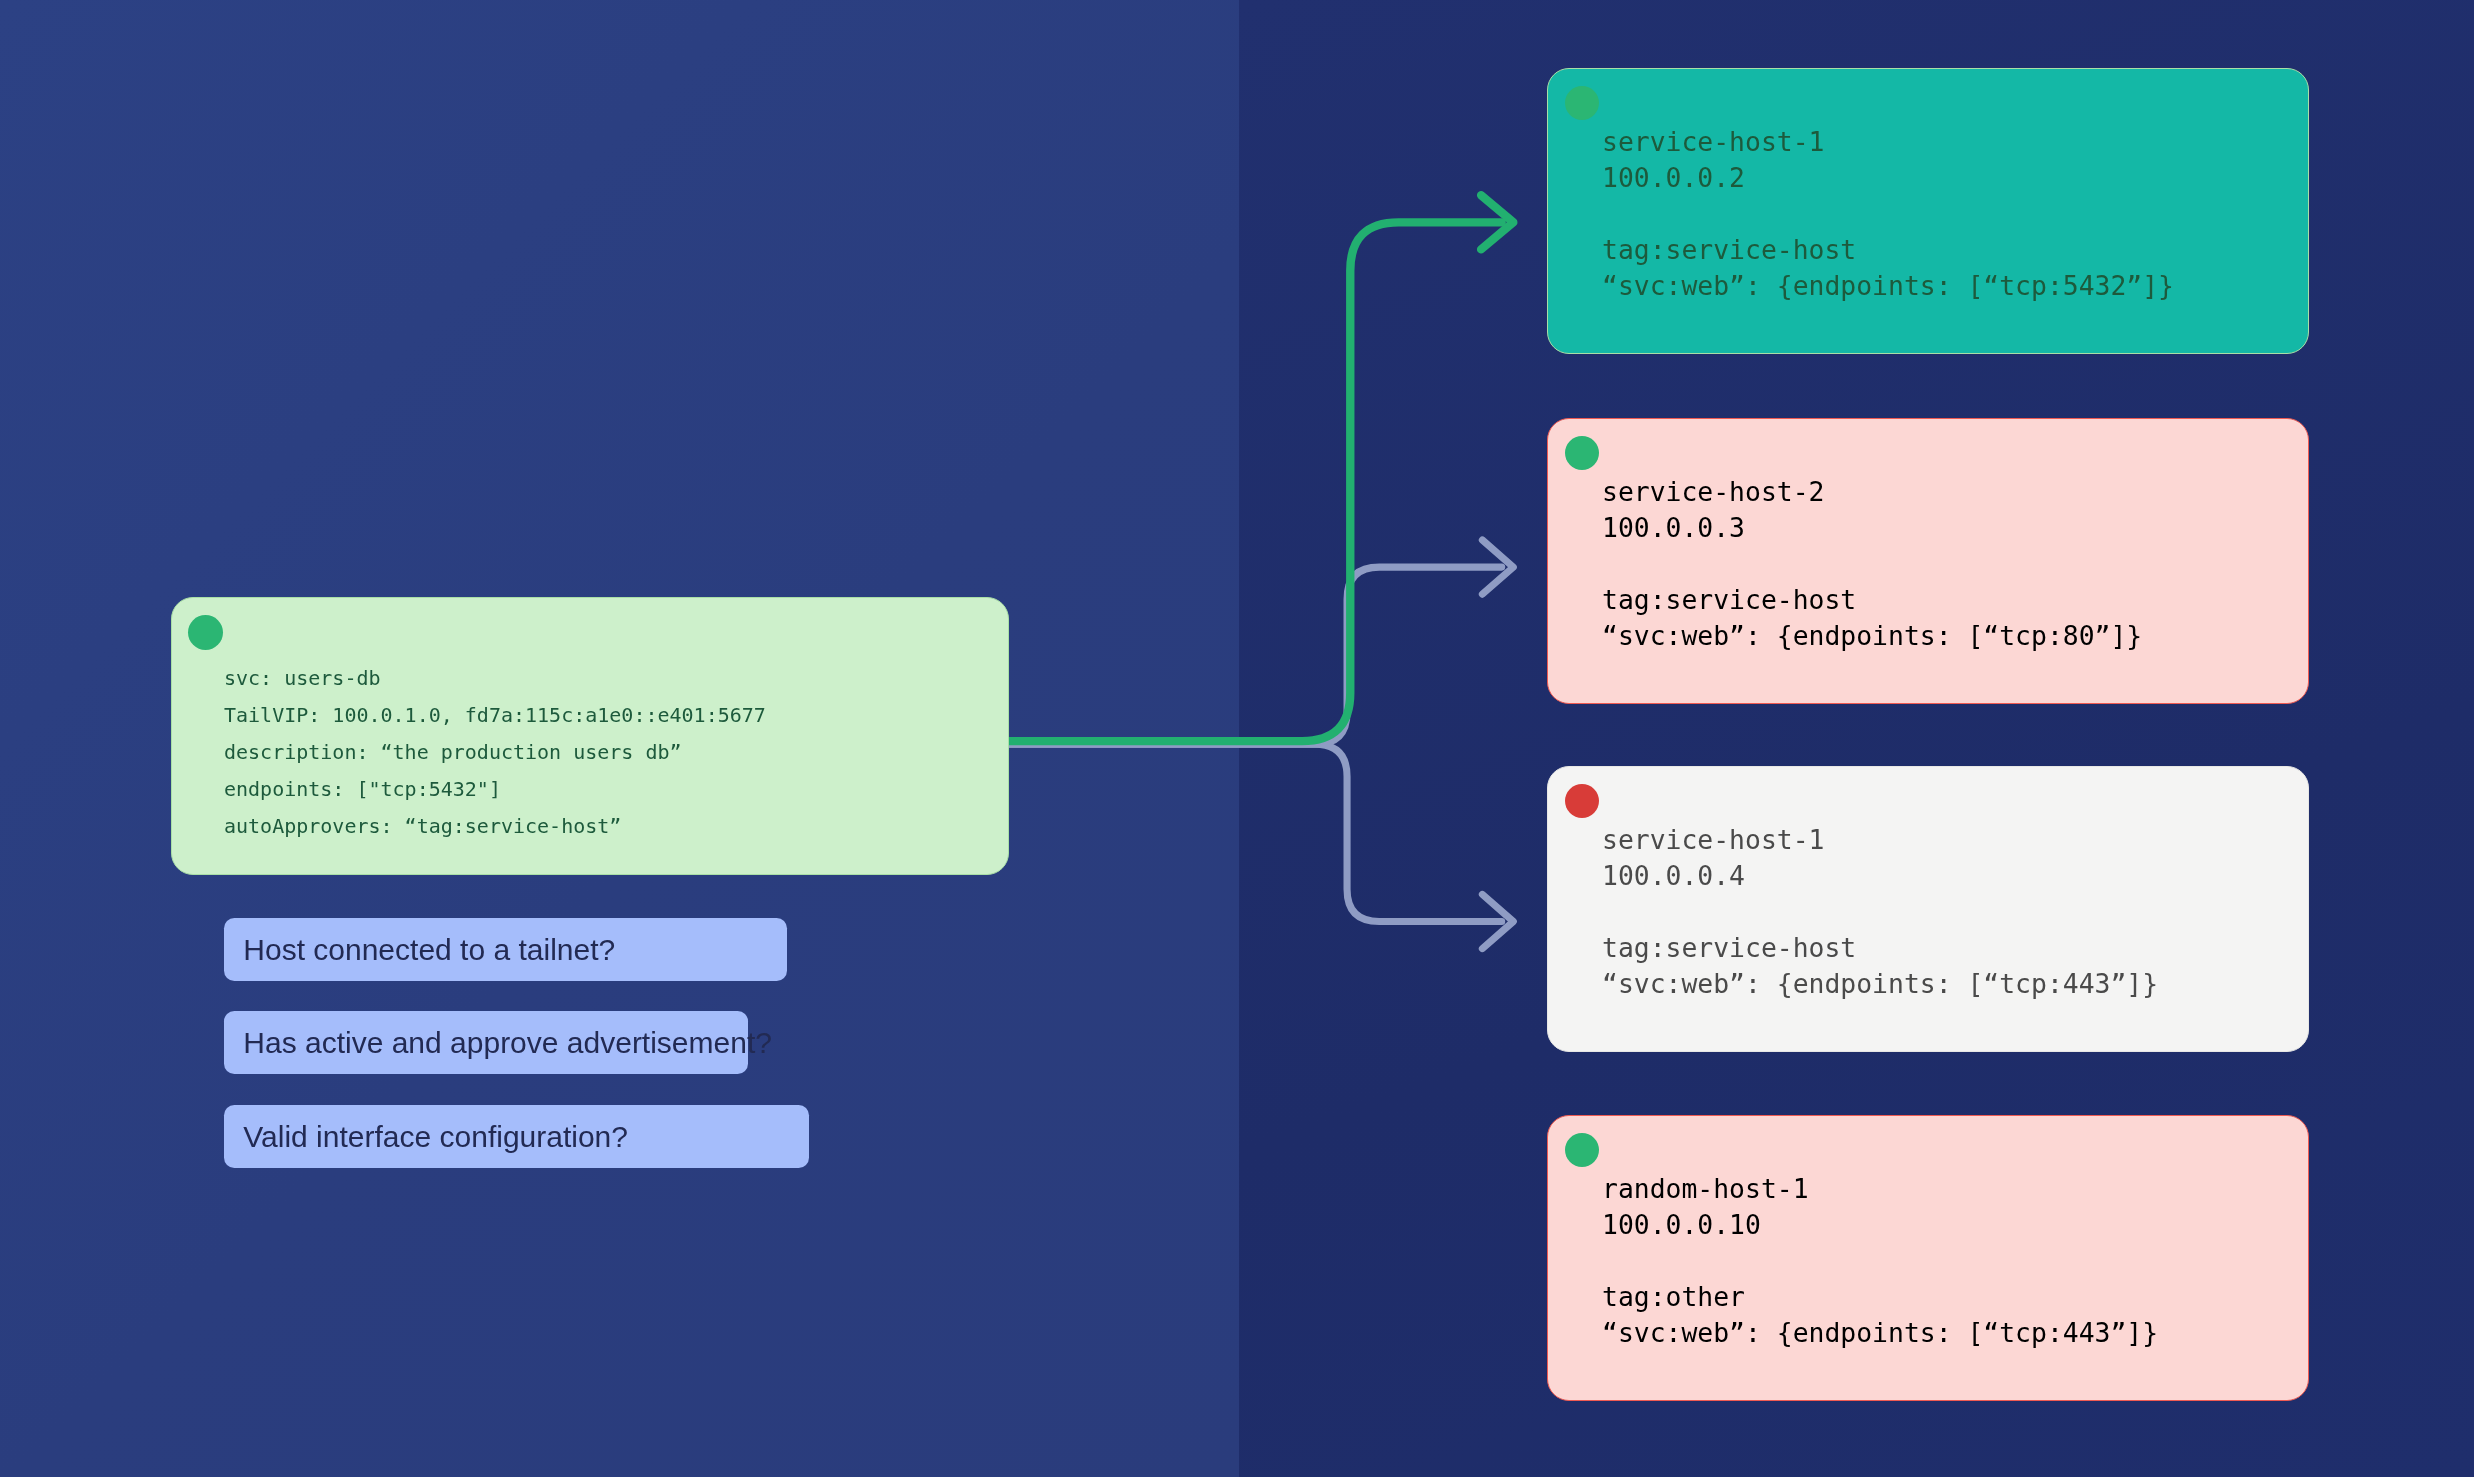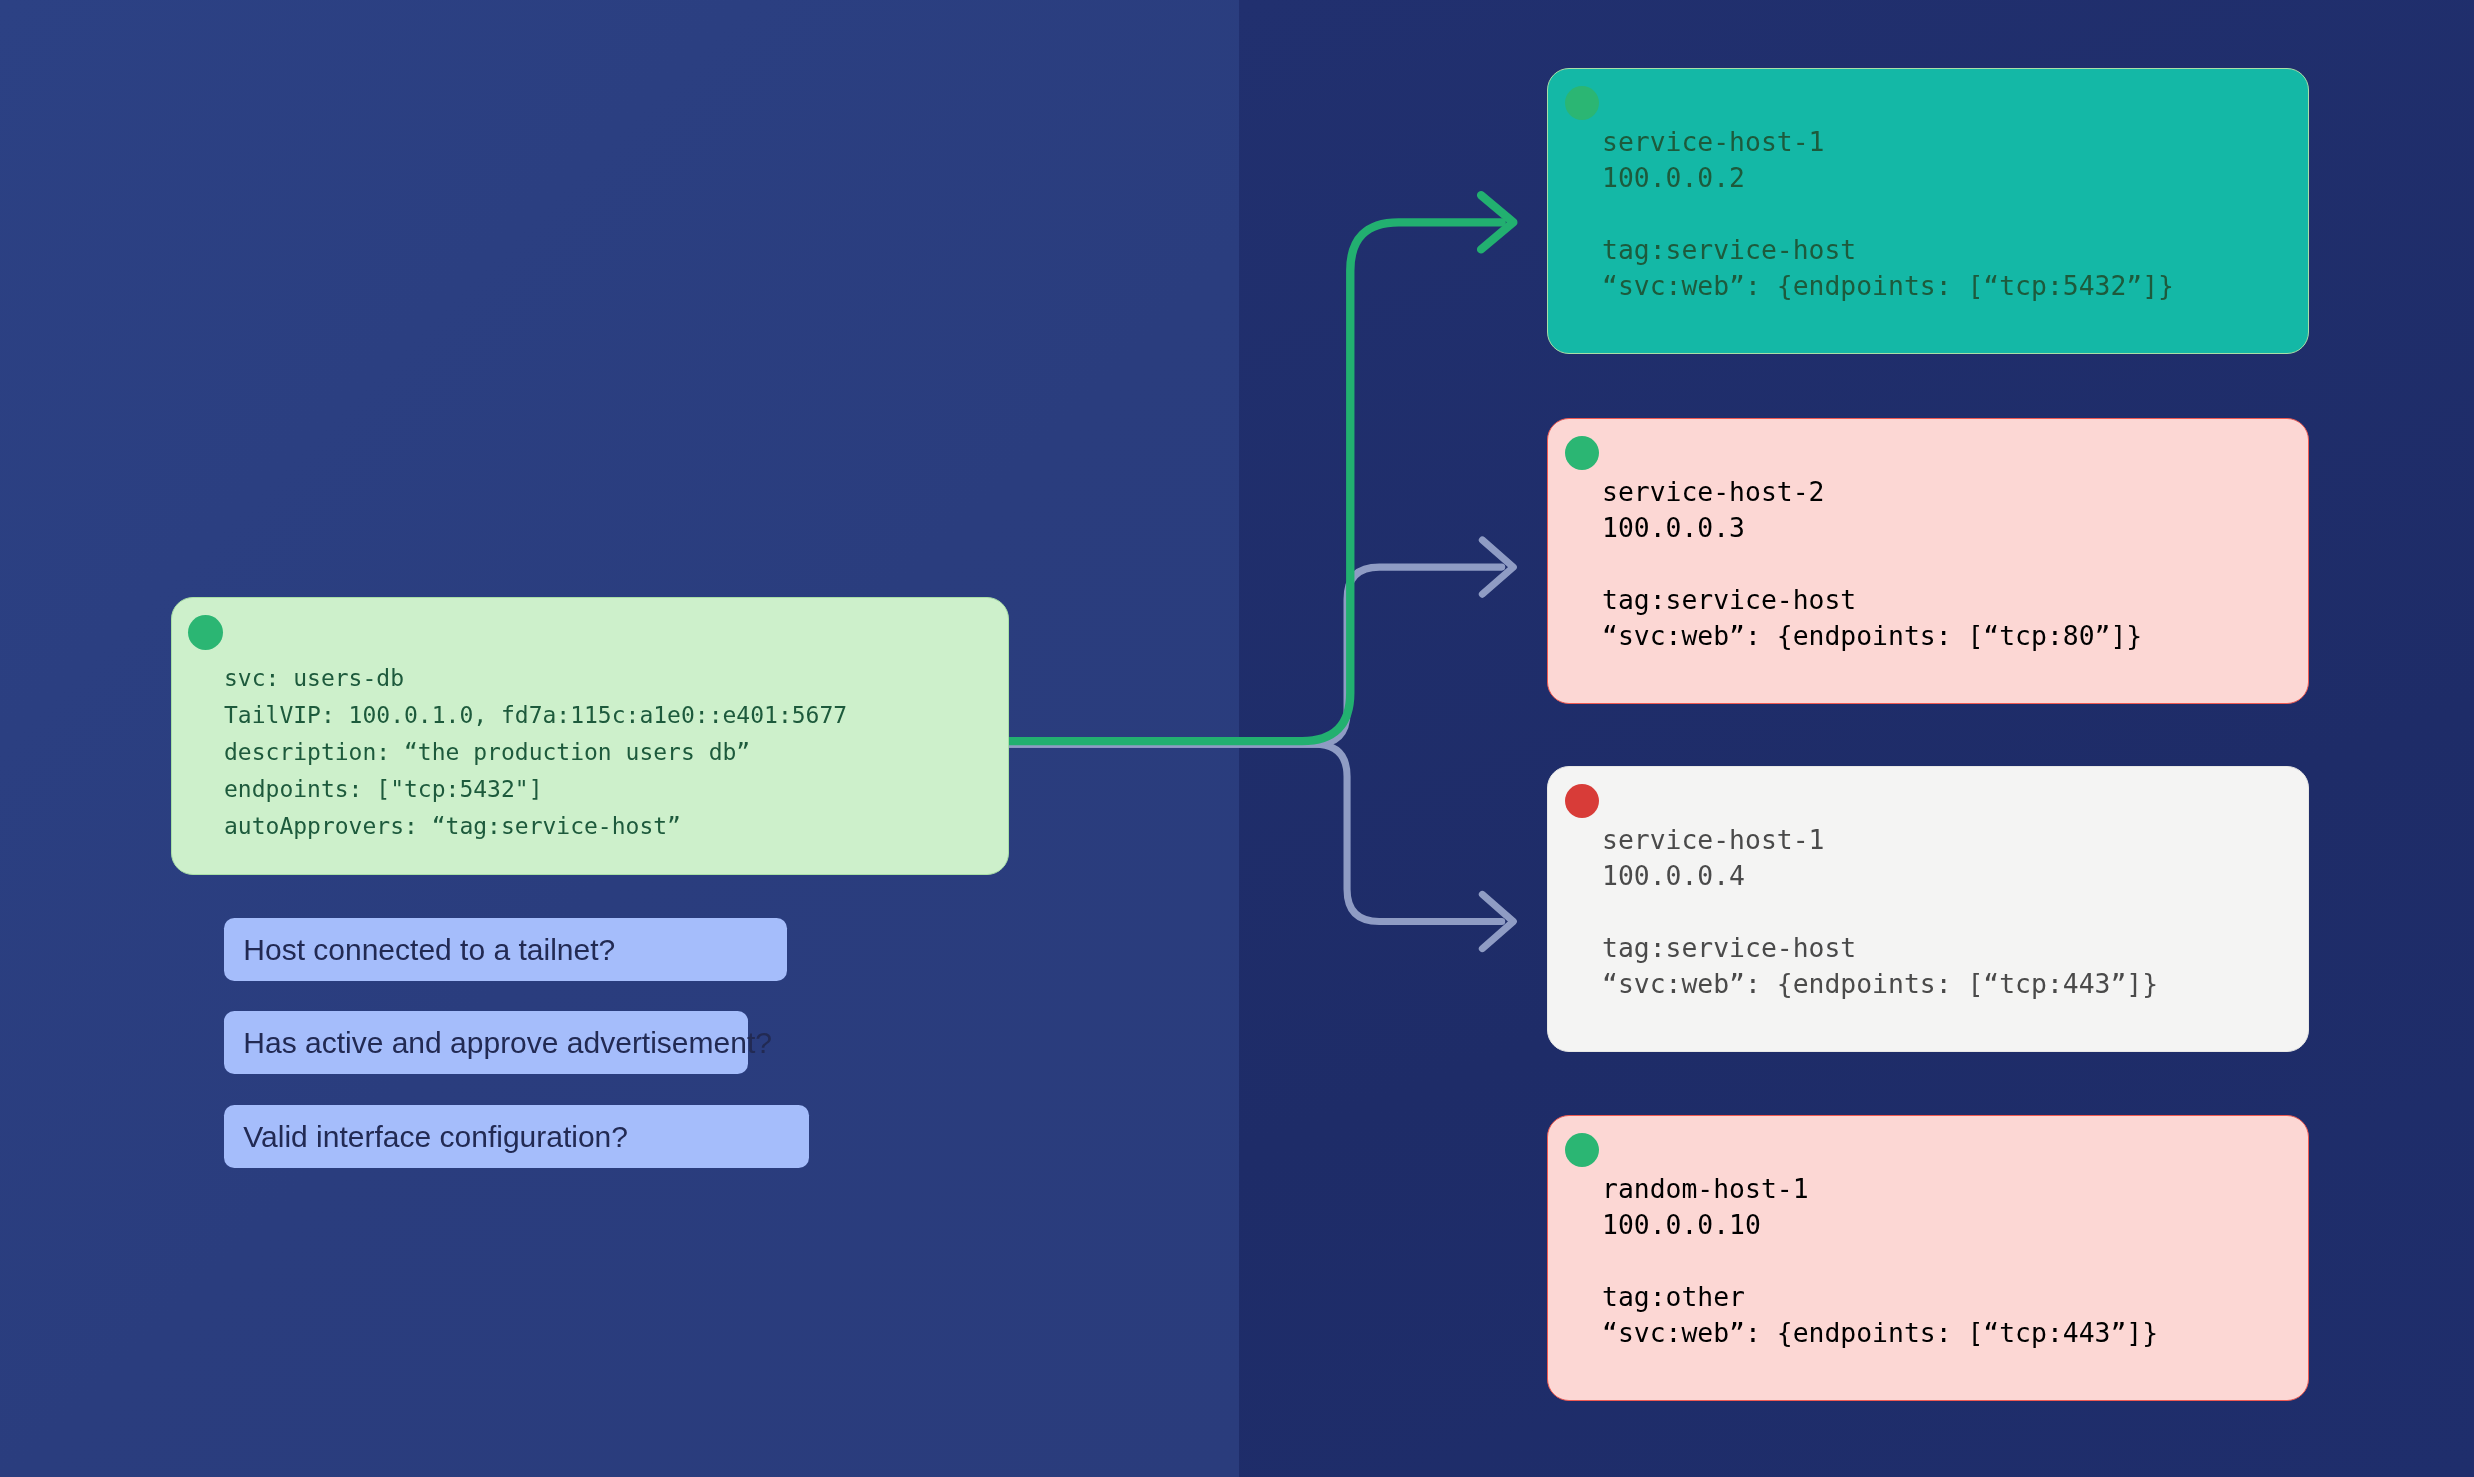--- a/index.html
+++ b/index.html
@@ -63,21 +63,21 @@
     background: #cdf0cb;
     border-color: #a9dfa6;
   }
   #source-card .dot {
     left: 15.5px; top: 17px;
     width: 35px; height: 35px;
     background: #2bb673;
   }
   #source-card .code {
     left: 52px; top: 62px;
-    font-size: 23px;
+    font-size: 20px;
     line-height: 37px;
     color: #1d5a3c;
   }
 
   
   .rcard {
     left: 1547px;
     width: 762px;
     height: 286px;
   }

